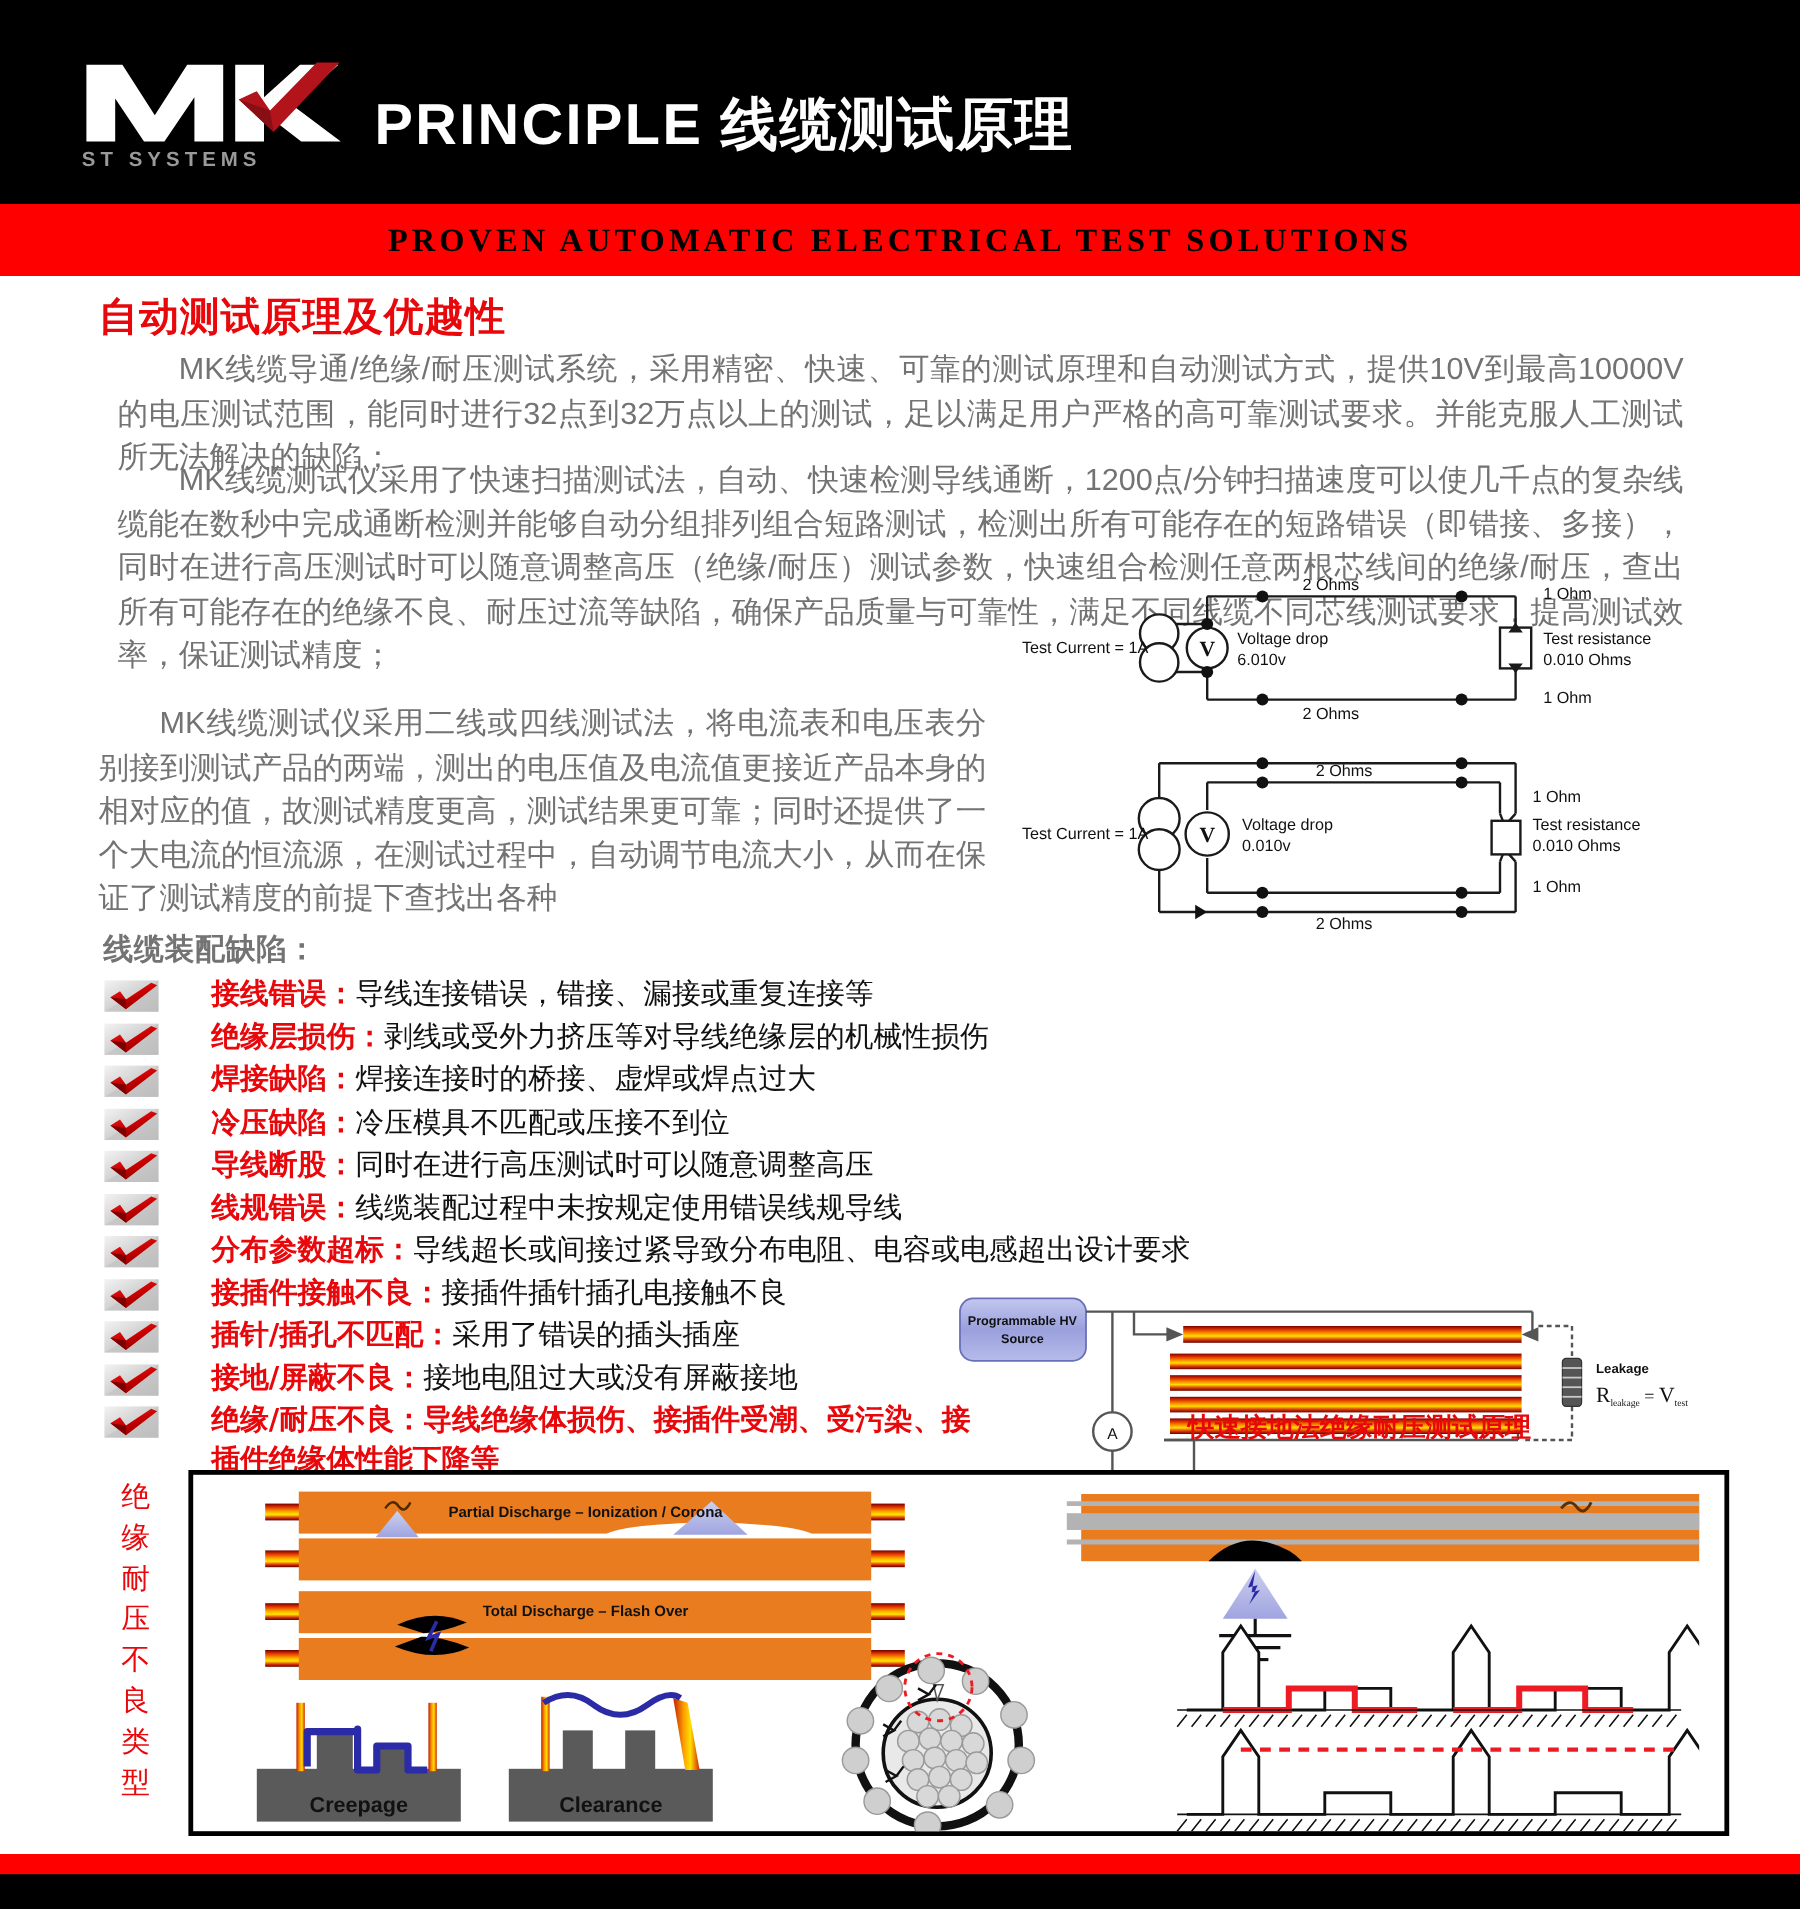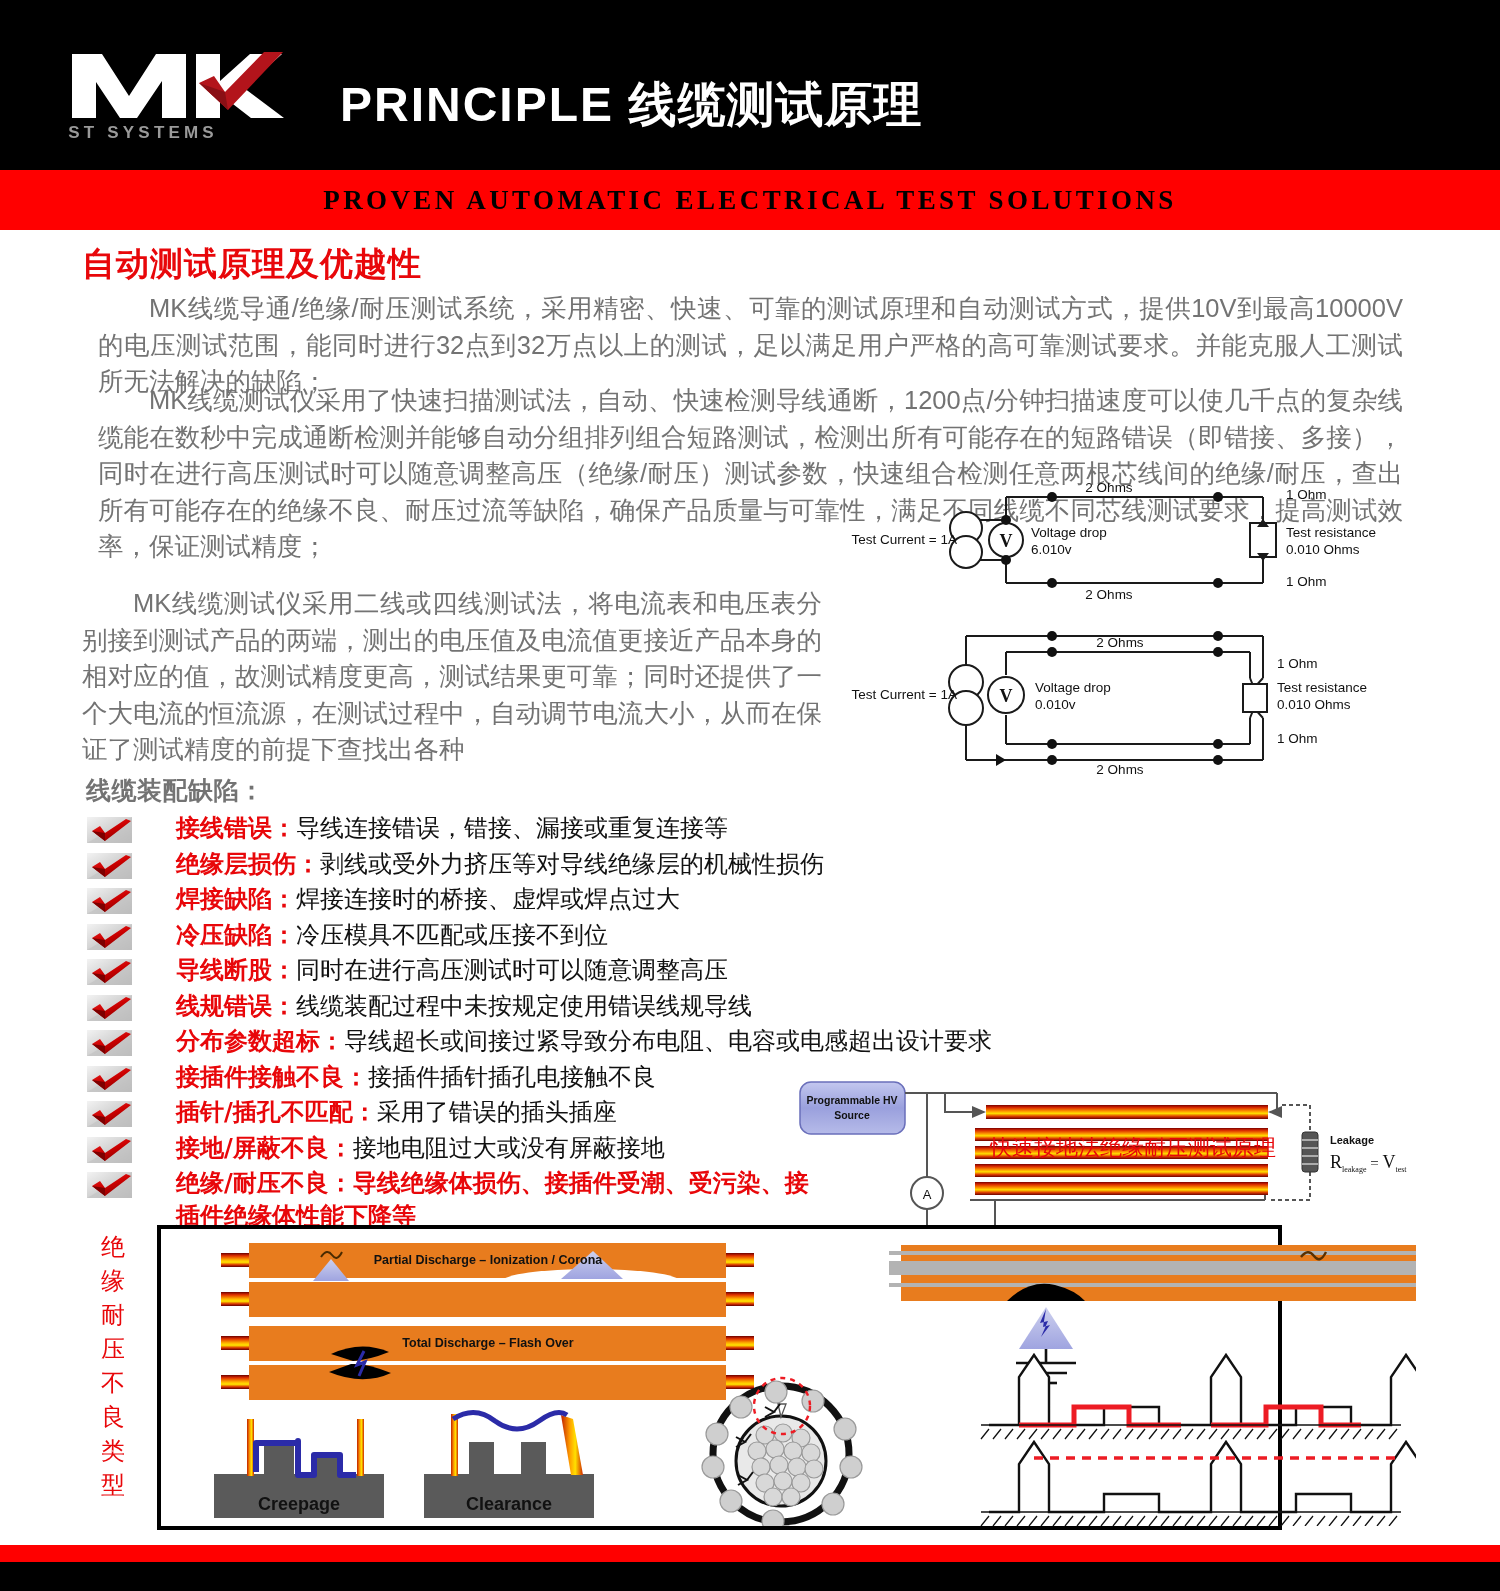--- a/index.html
+++ b/index.html
@@ -11,21 +11,21 @@
   }
   .page{position:relative;width:1500px;height:1591px;background:#000;}
 
   
   .header{position:absolute;left:0;top:0;width:1500px;height:170px;background:#000;}
   .logo{position:absolute;left:68px;top:44px;width:225px;height:100px;}
   .logo svg{display:block;}
   .hdr-title{
     position:absolute;left:312px;top:80px;
     color:#fff;font-size:48px;font-weight:bold;letter-spacing:1px;
-    white-space:nowrap;line-height:1;margin-left:28px;
+    white-space:nowrap;line-height:1;
   }
   .hdr-title .en{font-family:"Liberation Sans",sans-serif;font-weight:bold;letter-spacing:2px;}
   .hdr-title .cn{font-family:"DejaVu Sans",sans-serif;font-weight:bold;letter-spacing:1px;}
 
   .redbar{
     position:absolute;left:0;top:170px;width:1500px;height:60px;background:#FF0000;
   }
   .redbar-text{
     position:absolute;left:0;top:0;width:1500px;height:60px;
     display:flex;align-items:center;justify-content:center;
@@ -72,35 +72,35 @@
   .brow.wrap .btxt{white-space:normal;width:640px;color:#E8070A;font-weight:bold;}
 
   
   .circ1{position:absolute;left:820px;top:245px;width:600px;height:130px;}
   .circ2{position:absolute;left:820px;top:390px;width:600px;height:155px;}
   .circ svg{display:block;}
 
   
   .hvdia{position:absolute;left:790px;top:830px;width:620px;height:175px;}
   .hvcap{
-    position:absolute;left:990px;top:903px;
-    color:#E8070A;font-family:"DejaVu Sans",sans-serif;font-weight:normal;font-size:22px;
+    position:absolute;left:990px;top:945px;
+    color:#E8070A;font-family:"DejaVu Sans",sans-serif;font-weight:bold;font-size:22px;
     white-space:nowrap;
   }
 
   
   .vlabel{
     position:absolute;left:96px;top:1000px;width:34px;
     color:#E8070A;font-family:"DejaVu Serif",serif;font-size:24px;line-height:34px;
     text-align:center;
   }
   .vlabel span{display:block;}
 
   .panel{
-    position:absolute;left:157px;top:995px;width:1125px;height:305px;
+    position:absolute;left:157px;top:995px;width:1284px;height:305px;
     background:#fff;border:4px solid #000;box-sizing:border-box;
   }
   .panel svg{display:block;}
 
   
   .footred{position:absolute;left:0;top:1545px;width:1500px;height:17px;background:#FF0000;}
   .footblk{position:absolute;left:0;top:1562px;width:1500px;height:29px;background:#000;}
 </style>
 </head>
 <body>

